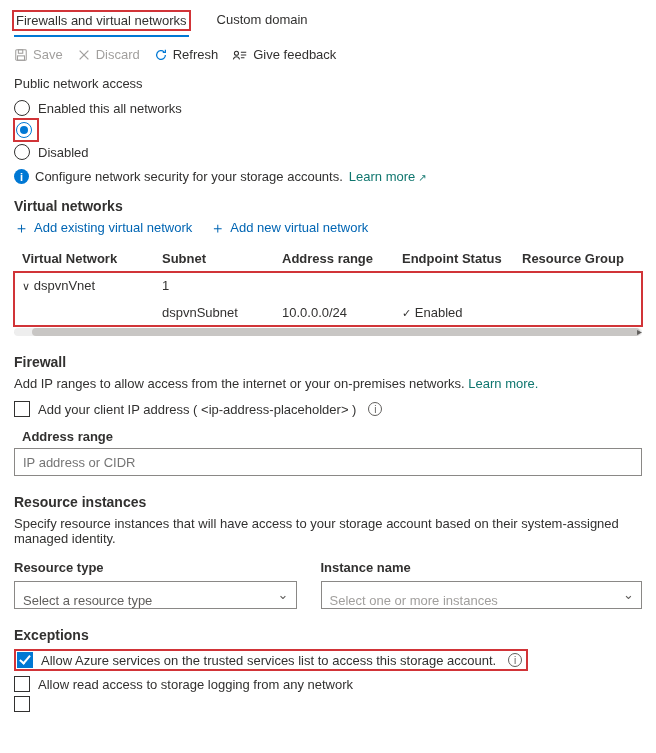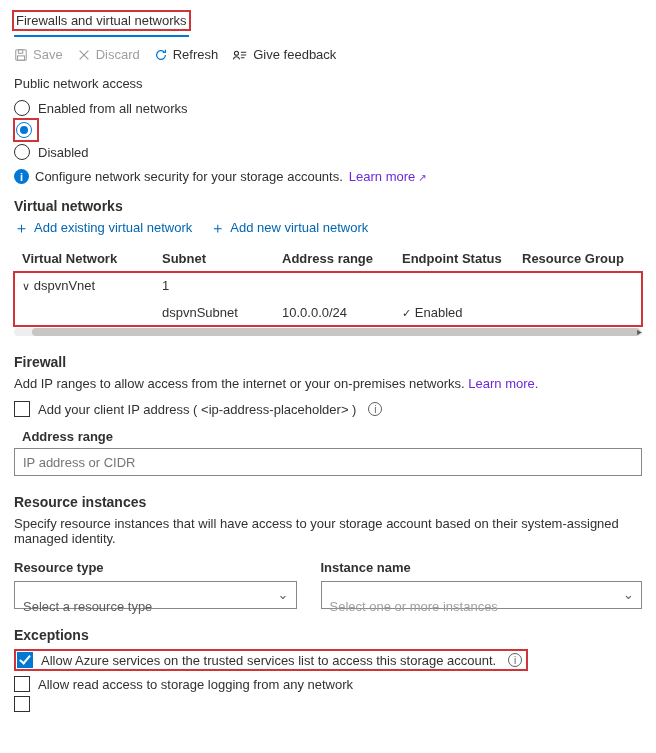--- a/index.html
+++ b/index.html
@@ -22,57 +22,58 @@
   .tool.disabled { color:#a19f9d; cursor:default; }
   .icon svg { display:block; }
   .section-title { font-weight:600; margin: 10px 0 6px 0; font-size:14px; }
   .section-title.sm { font-size:13px; }
   .radio-row { display:flex; align-items:center; gap:8px; padding:3px 0; cursor:pointer; }
   .radio { width:16px; height:16px; border:1px solid #323130; border-radius:50%; display:inline-flex; align-items:center; justify-content:center; flex-shrink:0; }
   .radio.sel { border-color:#0078d4; }
   .radio.sel::after { content:""; width:8px; height:8px; background:#0078d4; border-radius:50%; }
   .info-row { display:flex; align-items:center; gap:6px; margin:6px 0 14px 0; }
   .info-icon { width:15px; height:15px; border-radius:50%; background:#0078d4; color:#fff; font-size:11px; font-weight:bold; display:flex; align-items:center; justify-content:center; }
-  .link { color:#6d28d9; cursor:pointer; }
+  .link { color:#0f766e; cursor:pointer; }
   .ext { font-size:10px; margin-left:3px; }
   .add-row { display:flex; gap:18px; margin:6px 0 10px 0; }
   .add-btn { display:flex; align-items:center; gap:5px; color:#0065b3; cursor:pointer; }
   .plus { color:#0065b3; font-size:15px; line-height:1; }
   .vnet-table { width:100%; border-collapse:collapse; font-size:13px; }
   .vnet-table th { text-align:left; font-weight:600; padding:6px 8px; font-size:13px; }
   .vnet-table td { padding:6px 8px; }
   .scroll-dummy { height:8px; background:#eee; margin-top:2px; border-radius:4px; position:relative; }
   .scroll-dummy::after { content:""; position:absolute; left:18px; right:2px; top:0; bottom:0; background:#c8c6c4; border-radius:4px; }
   .scroll-arrow { position:absolute; top:-2px; font-size:10px; color:#605e5c; }
   .desc { color:#323130; margin:4px 0 8px 0; }
   .checkbox-row { display:flex; align-items:center; gap:8px; padding:2px 0; cursor:pointer; }
   .checkbox { width:16px; height:16px; border:1px solid #323130; display:inline-block; flex-shrink:0; }
   .checkbox.checked { background:#0078d4; border-color:#0078d4; position:relative; }
   .checkbox.checked::after { content:""; position:absolute; left:4px; top:0px; width:4px; height:9px; border:solid #fff; border-width:0 2px 2px 0; transform:rotate(40deg); }
   .sub-label { font-weight:600; margin:10px 0 4px 8px; font-size:13px; }
-  .wide-input, .wide-select { width:100%; height:28px; border:1px solid #8a8886; padding:12px 8px; font-family:inherit; font-size:13px; color:#605e5c; background:#fff; }
+  .wide-input, .wide-select { width:100%; height:28px; border:1px solid #8a8886; padding:6px 8px; font-family:inherit; font-size:13px; color:#605e5c; background:#fff; }
   .half-row { display:flex; gap:24px; }
   .half-row .col { flex:1 1 auto; }
   .half-row .col .field-label { font-weight:600; margin: 6px 0 6px 0; display:block; }
   .select-wrap { position:relative; }
   .chev { position:absolute; right:8px; top:6px; pointer-events:none; color:#605e5c; }
   .ro-select { color:#a19f9d; }
   .help-circ { width:14px;height:14px;border:1px solid #605e5c;border-radius:50%;display:inline-flex;align-items:center;justify-content:center;font-size:10px;color:#605e5c;margin-left:4px; }
   .exc-hl { border:2px solid #d13438; display:inline-flex; align-items:center; padding:1px 4px 1px 1px; gap:8px; }
 </style>
 </head>
 <body>
 
 
 
 
 <div class="tabs">
   <div class="tab active">
     <span class="hl-tight">Firewalls and virtual networks</span>
   </div>
+  <div class="tab">Custom domain</div>
 </div>
 
 
 <div class="toolbar">
   <div class="tool disabled">
     <span class="icon">
       <svg width="14" height="14" viewBox="0 0 16 16" fill="none" stroke="#a19f9d" stroke-width="1.2">
           <rect x="2" y="2" width="12" height="12" rx="1"></rect>
           <rect x="5" y="2" width="5" height="4"></rect>
           <rect x="4" y="9" width="8" height="5"></rect>
@@ -107,21 +108,21 @@
         </svg>
     </span>
     <span>Give feedback</span>
   </div>
 </div>
 
 
 <div class="section-title sm" style="font-weight:400;">Public network access</div>
 <div class="radio-row">
   <span class="radio"></span>
-  <span>Enabled from all networks</span>
+  <span>Enabled this all networks</span>
 </div>
 <div class="radio-row hl" style="display:inline-flex; padding:3px 6px 3px 2px;">
   <span class="radio sel"></span>
 </div>
 <div class="radio-row">
   <span class="radio"></span>
   <span>Disabled</span>
 </div>
 <div class="info-row">
   <span class="info-icon">i</span>

